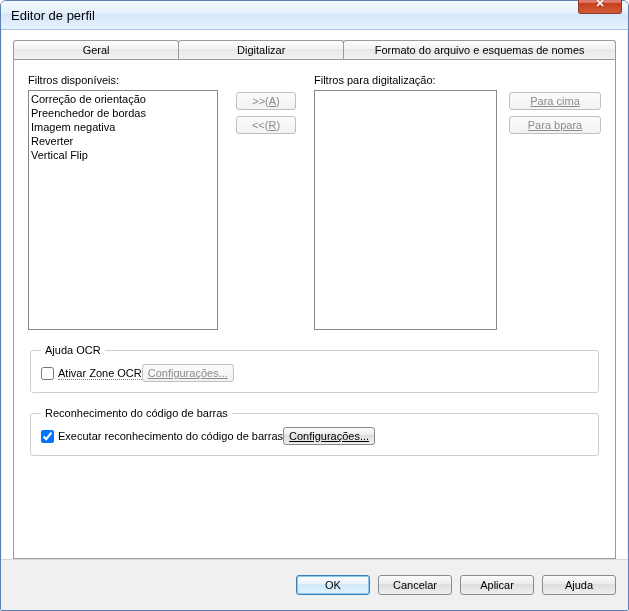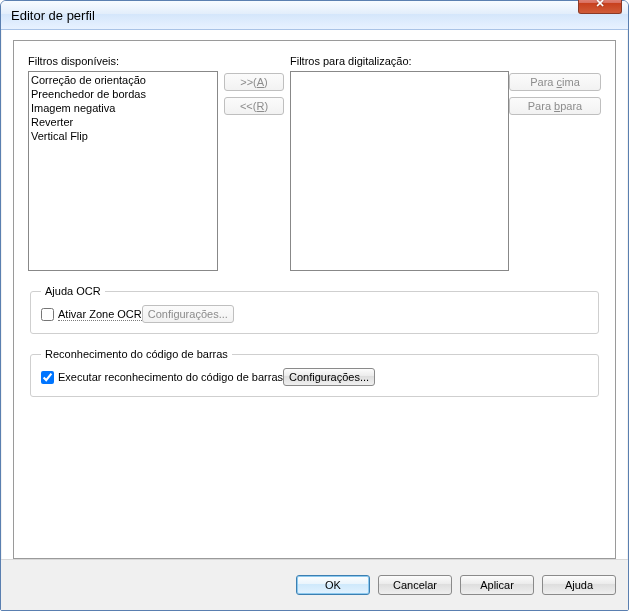--- a/index.html
+++ b/index.html
@@ -95,52 +95,53 @@
   .tab-pane {
     border: 1px solid #9a9a9a;
     background: #fff;
     flex: 1;
     margin-top: 0;
     position: relative;
     padding: 14px 14px 10px 14px;
   }
   .filters-area {
     display: flex;
+    gap: 12px;
   }
   .filter-col { display: flex; flex-direction: column; }
   .filter-col.label-col { width: 190px; }
   .filter-btn-col { width: 72px; padding-top: 18px; display:flex; flex-direction:column; gap:6px; align-items:center; }
   .filter-col.scan-col { flex:1; }
   .filter-col.order-col { width: 92px; padding-top:18px; display:flex; flex-direction:column; gap:6px; align-items:flex-end;}
   .col-label { margin-bottom: 4px; }
   .listbox {
     border: 1px solid #888;
     background: #fff;
-    height: 200px;
+    height: 240px;
     overflow: auto;
     padding: 1px 2px;
     font-size: 11px;
     line-height: 14px;
   }
   .listbox div { white-space: nowrap; }
   .small-btn {
     border: 1px solid #8a8a8a;
     background: linear-gradient(#fcfcfc,#ebebeb 45%,#dedede 46%,#efefef);
     border-radius: 3px;
     text-align: center;
     padding: 2px 0;
     cursor: default;
   }
   .small-btn.disabled {
     color: #8c8c8c;
     border-color: #bfbfbf;
     background: linear-gradient(#fbfbfb,#f2f2f2);
   }
   .move-btn { width:60px; }
-  .cfg-btn { width: 92px; }
+  .cfg-btn { width: 92px; text-decoration: underline; }
   .move-btn .ul, .small-btn .ul, .btn .ul { text-decoration: underline; }
   fieldset.group {
     border: 1px solid #cfcfcf;
     border-radius: 3px;
     padding: 8px 10px 10px 10px;
     margin-top: 14px;
   }
   fieldset.group legend {
     padding: 0 4px;
     color: #000;
@@ -193,20 +194,25 @@
 <body>
 
 <div class="window">
   <div class="titlebar">
     <span class="title">Editor de perfil</span>
     <div class="close-btn">✕</div>
   </div>
 
   <div class="content-area">
 
+    <div class="tabs-row tabs-row1">
+      <div class="tab">Geral</div>
+      <div class="tab">Digitalizar</div>
+      <div class="tab">Formato do arquivo e esquemas de nomes</div>
+    </div>
 
     <div class="tab-pane">
 
       <div class="filters-area">
         <div class="filter-col label-col">
           <div class="col-label">Filtros disponíveis:</div>
           <div class="listbox" id="available-list">
               <div>Correção de orientação</div>
               <div>Preenchedor de bordas</div>
               <div>Imagem negativa</div>

